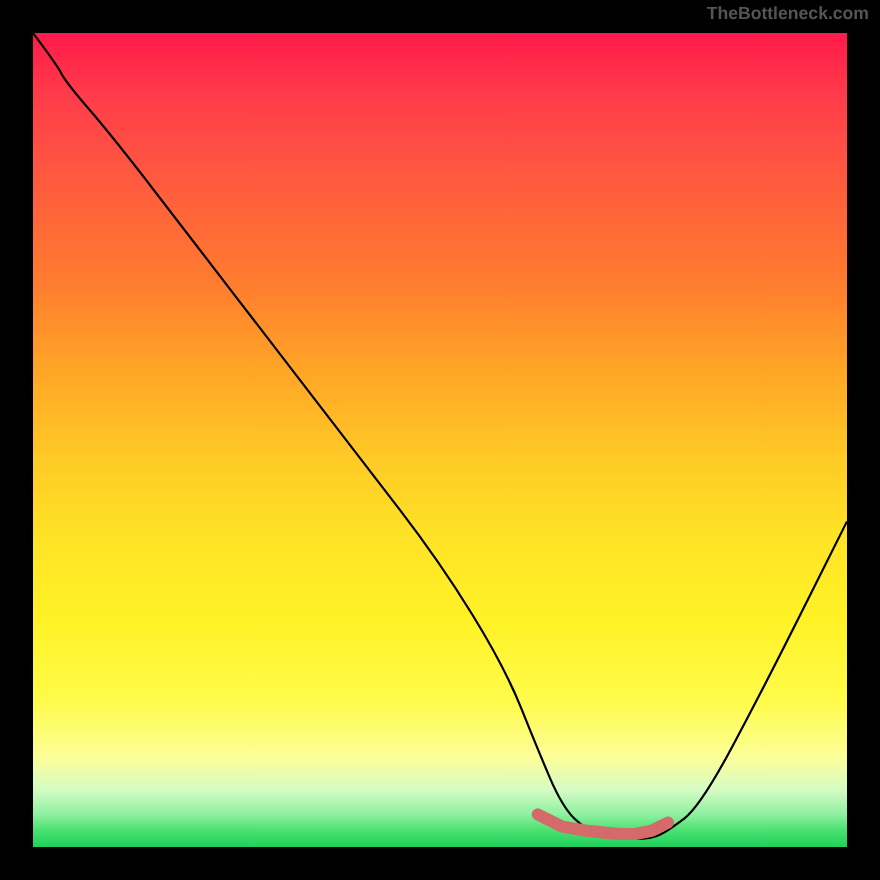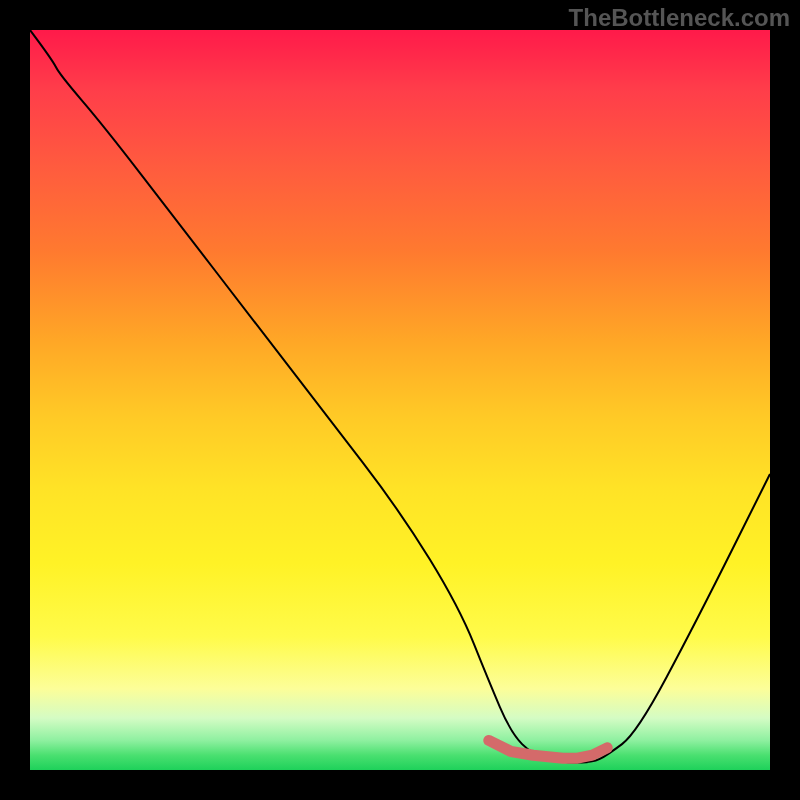--- a/index.html
+++ b/index.html
@@ -39,21 +39,21 @@
       #8ef0a0 96%,
       #4ae070 98%,
       #1ed15a 100%
     );
   }
   .watermark {
     position: absolute;
     top: 4px;
     right: 10px;
     font-family: Arial, Helvetica, sans-serif;
-    font-size: 24px;
+    font-size: 16px;
     font-weight: bold;
     color: #555555;
     z-index: 10;
   }
   svg.overlay {
     position: absolute;
     left: 0;
     top: 0;
     width: 100%;
     height: 100%;

